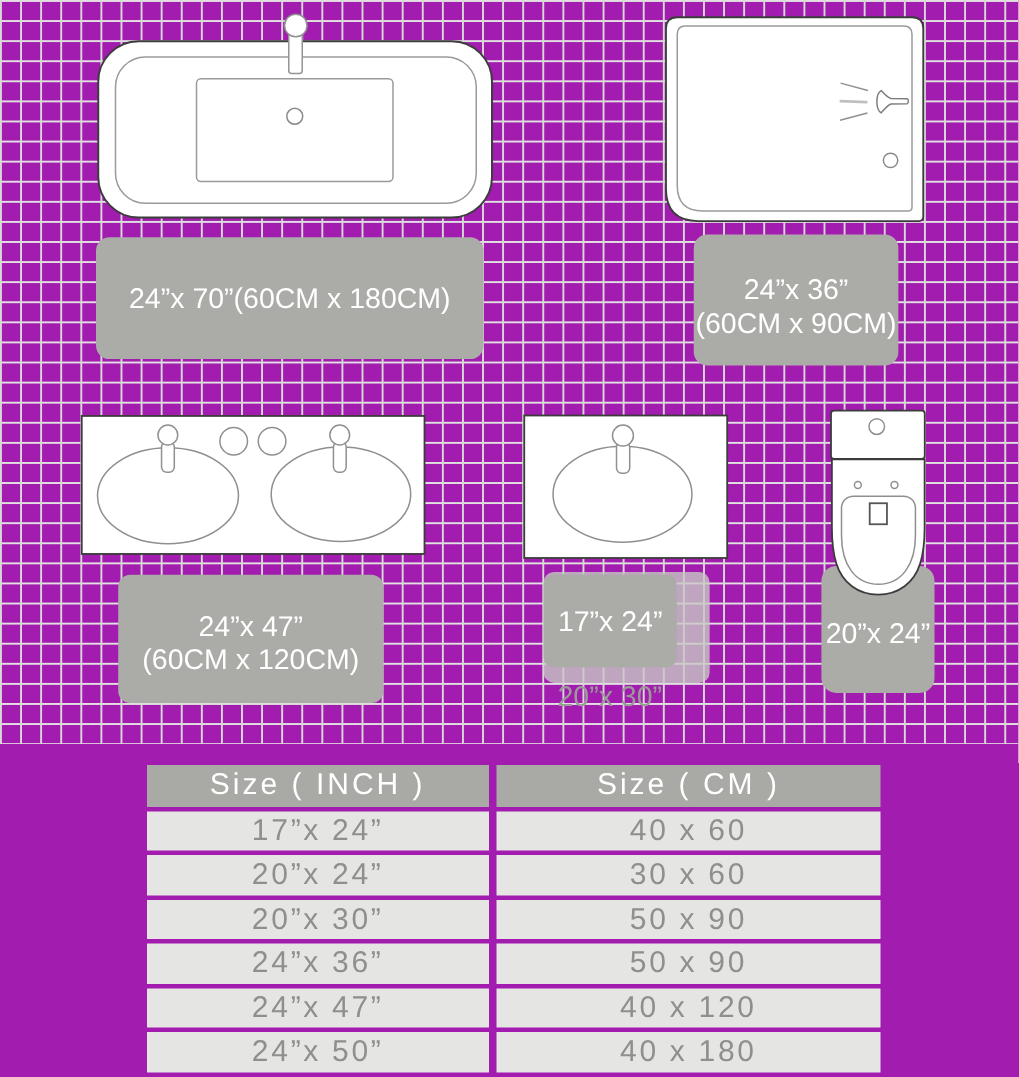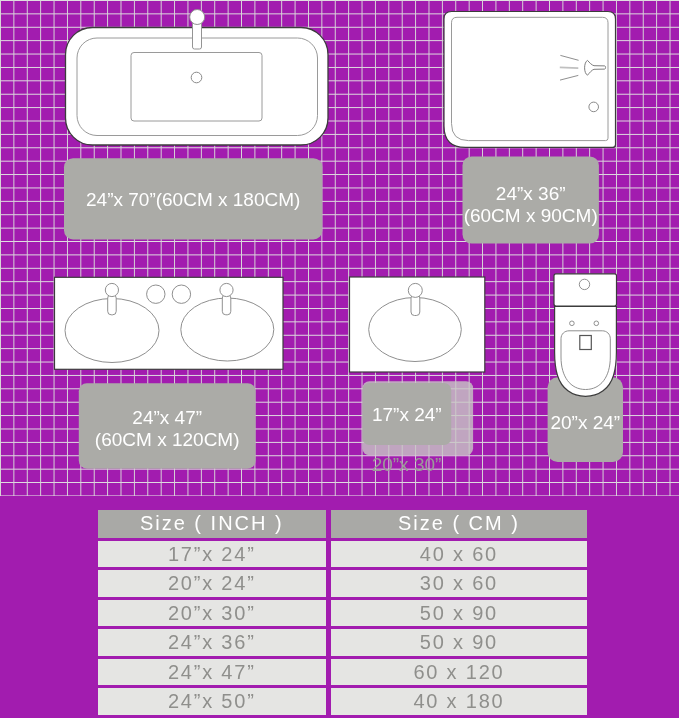--- a/index.html
+++ b/index.html
@@ -150,21 +150,21 @@
         <div class="c2">50 x 90</div>
       </div>
 
     <div class="trow drow">
         <div class="c1">24”x 36”</div>
         <div class="c2">50 x 90</div>
       </div>
 
     <div class="trow drow">
         <div class="c1">24”x 47”</div>
-        <div class="c2">60 x 120</div>
+        <div class="c2">40 x 120</div>
       </div>
 
     <div class="trow drow">
         <div class="c1">24”x 50”</div>
         <div class="c2">40 x 180</div>
       </div>
   </div>
 </div>
 
 </body></html>

